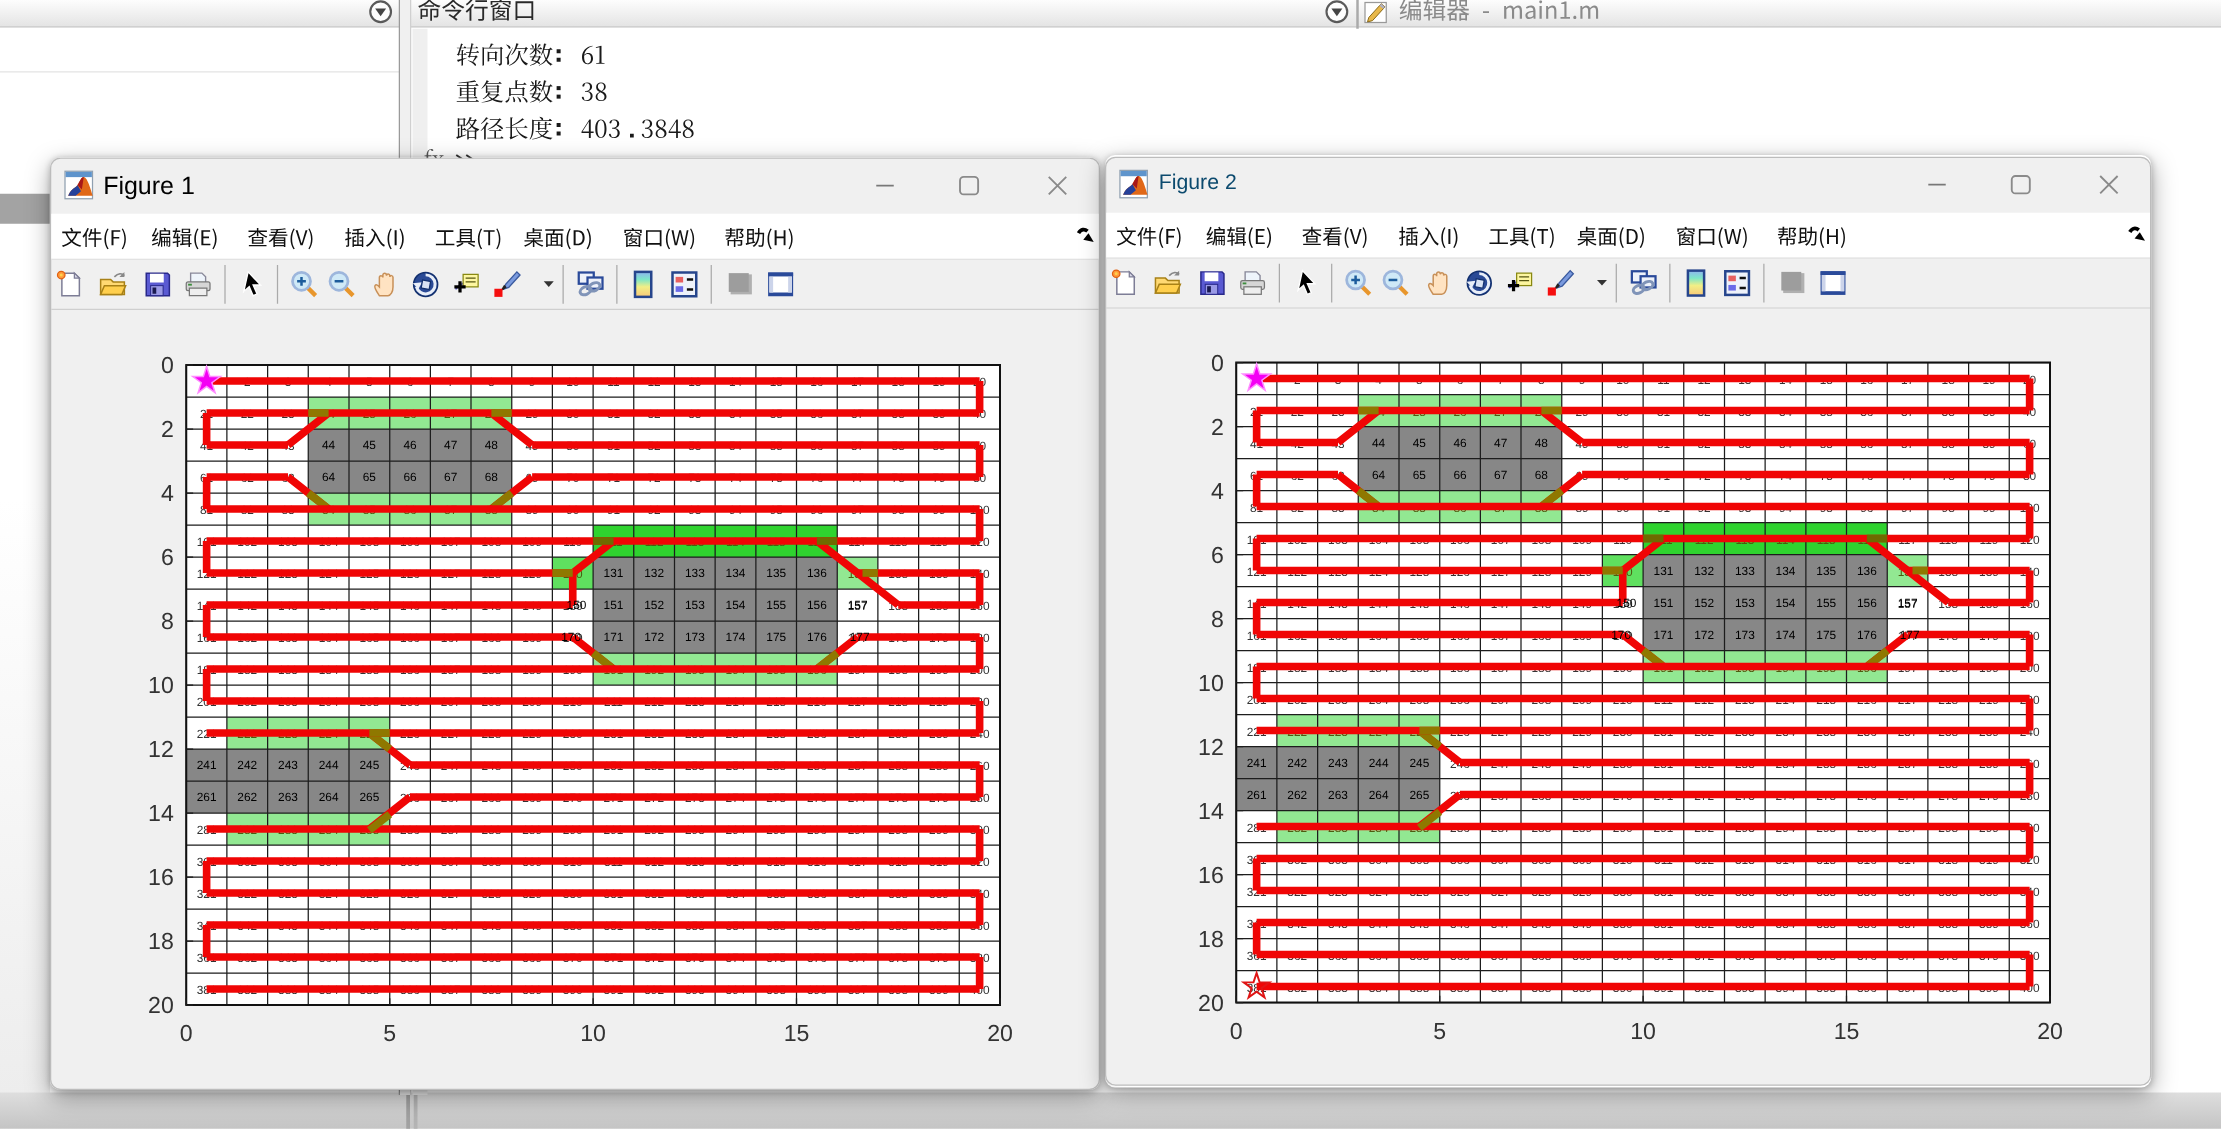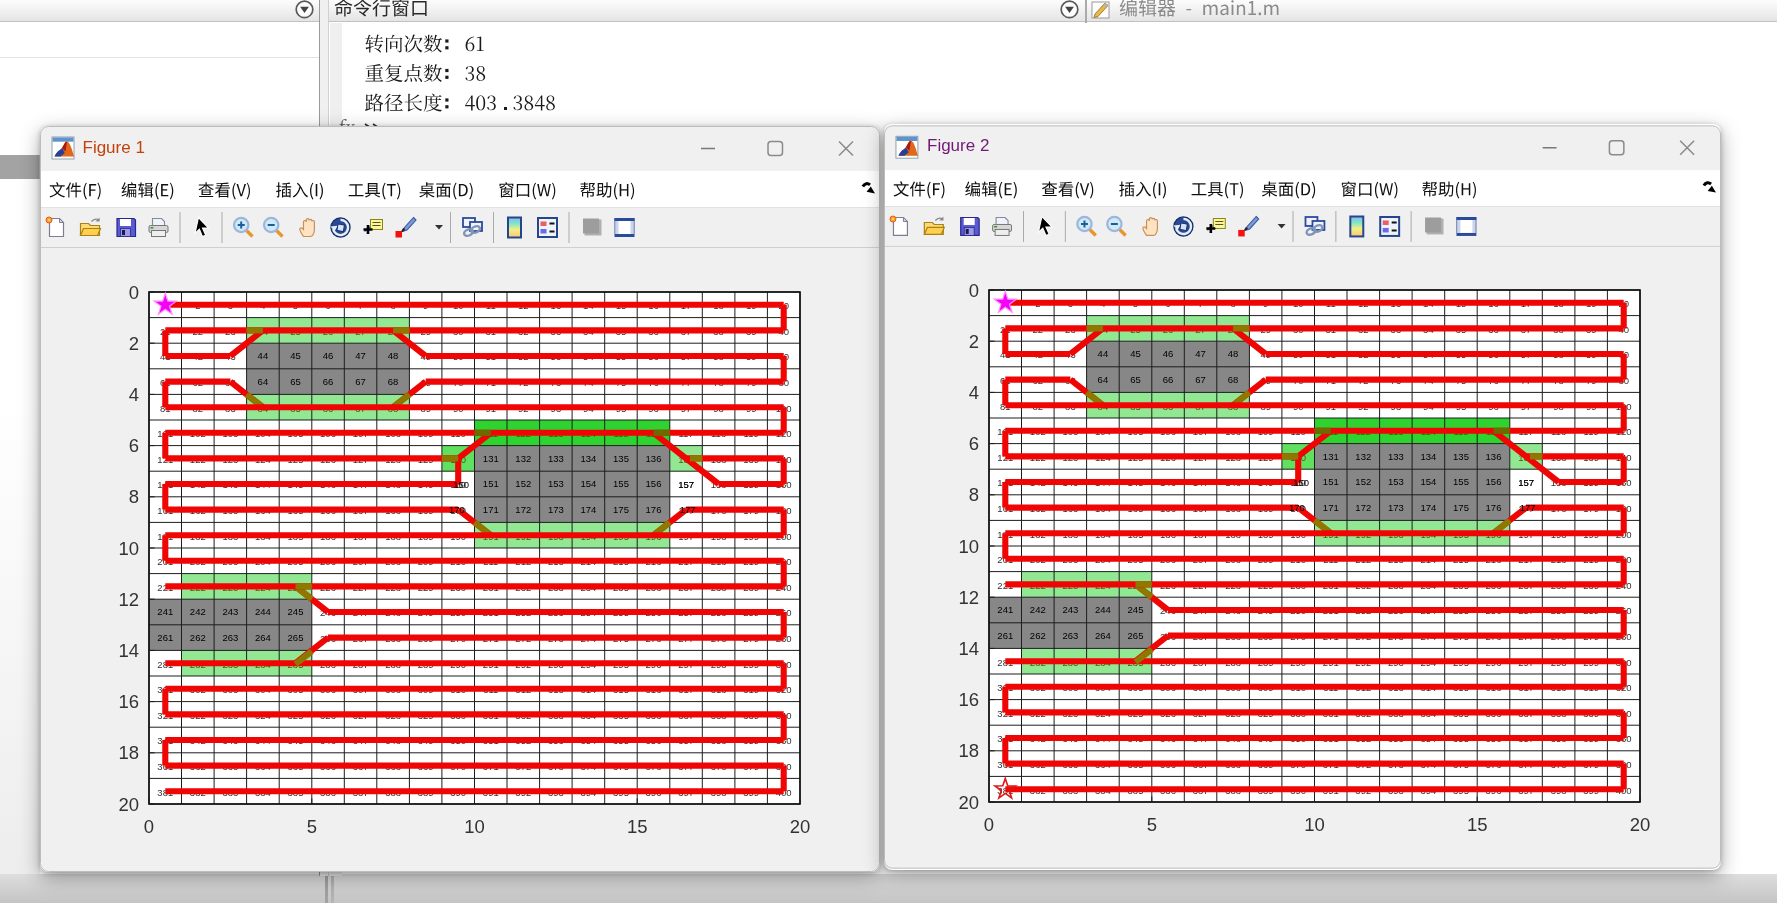--- a/index.html
+++ b/index.html
@@ -609,21 +609,21 @@
           <path d="M2 2.5h20v3H2z" fill="#2a4a9a"></path>
         </g>
         <path d="M395 99h8l-4 4.5z" fill="#333"></path>
       </g>
     </defs>
   </svg>
 <div style="position:absolute;left:39.5px;top:126.0px;width:840px;height:746px;border-radius:8px;box-shadow:0 6px 20px rgba(0,0,0,0.34), 0 1px 5px rgba(0,0,0,0.22);"></div>
 <svg style="position:absolute;left:39.5px;top:126.0px" width="840" height="746" viewBox="0 0 840 746">
     <use href="#winchrome"></use>
   </svg>
-<div style="position:absolute;left:82.5px;top:138.0px;font-size:17px;color:#c2410c;font-family:'Liberation Sans',sans-serif">Figure 1</div>
+<div style="position:absolute;left:82.5px;top:138.0px;font-size:20px;color:#000000;font-family:'Liberation Sans',sans-serif">Figure 1</div>
 <svg style="position:absolute;left:104.0px;top:271.8px" width="721" height="574">
     <g transform="translate(45,20)">
       <use href="#plotg"></use>
       <g font-family="'Liberation Sans',sans-serif" font-size="18.5" fill="#333">
         <text x="-10" y="6.5" text-anchor="end">0</text>
         <text x="-10" y="57.7" text-anchor="end">2</text>
         <text x="-10" y="108.9" text-anchor="end">4</text>
         <text x="-10" y="160.1" text-anchor="end">6</text>
         <text x="-10" y="211.3" text-anchor="end">8</text>
         <text x="-10" y="262.5" text-anchor="end">10</text>
@@ -638,21 +638,21 @@
         <text x="488.2" y="541.0" text-anchor="middle">15</text>
         <text x="651.0" y="541.0" text-anchor="middle">20</text>
       </g>
       <path d="M0 0.0h5.5 M0 51.2h5.5 M0 102.4h5.5 M0 153.6h5.5 M0 204.8h5.5 M0 256.0h5.5 M0 307.2h5.5 M0 358.4h5.5 M0 409.6h5.5 M0 460.8h5.5 M0 512.0h5.5 M0.0 512.0v-5.5 M162.8 512.0v-5.5 M325.5 512.0v-5.5 M488.2 512.0v-5.5 M651.0 512.0v-5.5" stroke="#1d1d1d" stroke-width="1" fill="none"></path>
     </g>
   </svg>
 <div style="position:absolute;left:884.0px;top:124.0px;width:837px;height:746px;border-radius:8px;box-shadow:0 6px 20px rgba(0,0,0,0.34), 0 1px 5px rgba(0,0,0,0.22);"></div>
 <svg style="position:absolute;left:884.0px;top:124.0px" width="837" height="746" viewBox="0 0 840 746">
     <use href="#winchrome"></use>
   </svg>
-<div style="position:absolute;left:927.0px;top:136.0px;font-size:17px;color:#701a75;font-family:'Liberation Sans',sans-serif">Figure 2</div>
+<div style="position:absolute;left:927.0px;top:136.0px;font-size:17px;color:#0c4a6e;font-family:'Liberation Sans',sans-serif">Figure 2</div>
 <svg style="position:absolute;left:944.0px;top:270.3px" width="721" height="574">
     <g transform="translate(45,20)">
       <use href="#plotg"></use>
       <g font-family="'Liberation Sans',sans-serif" font-size="18.5" fill="#333">
         <text x="-10" y="6.5" text-anchor="end">0</text>
         <text x="-10" y="57.7" text-anchor="end">2</text>
         <text x="-10" y="108.9" text-anchor="end">4</text>
         <text x="-10" y="160.1" text-anchor="end">6</text>
         <text x="-10" y="211.3" text-anchor="end">8</text>
         <text x="-10" y="262.5" text-anchor="end">10</text>

